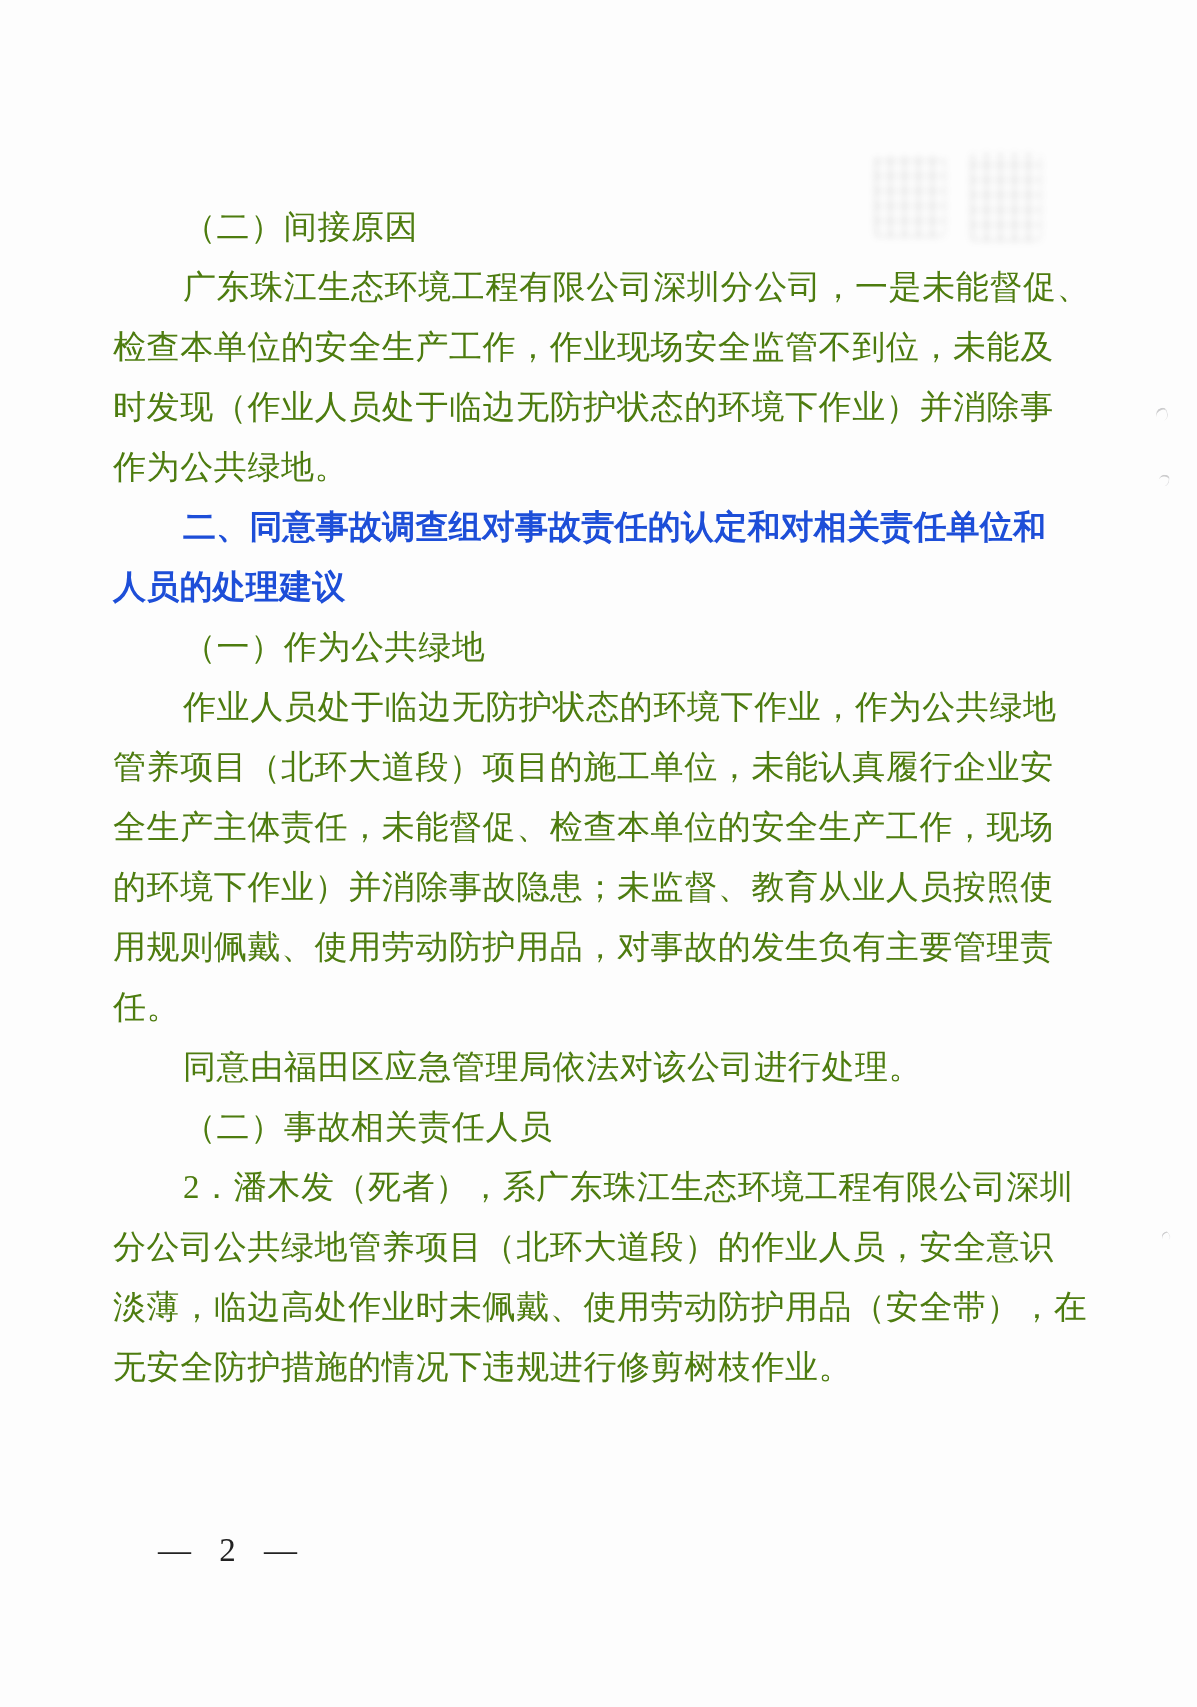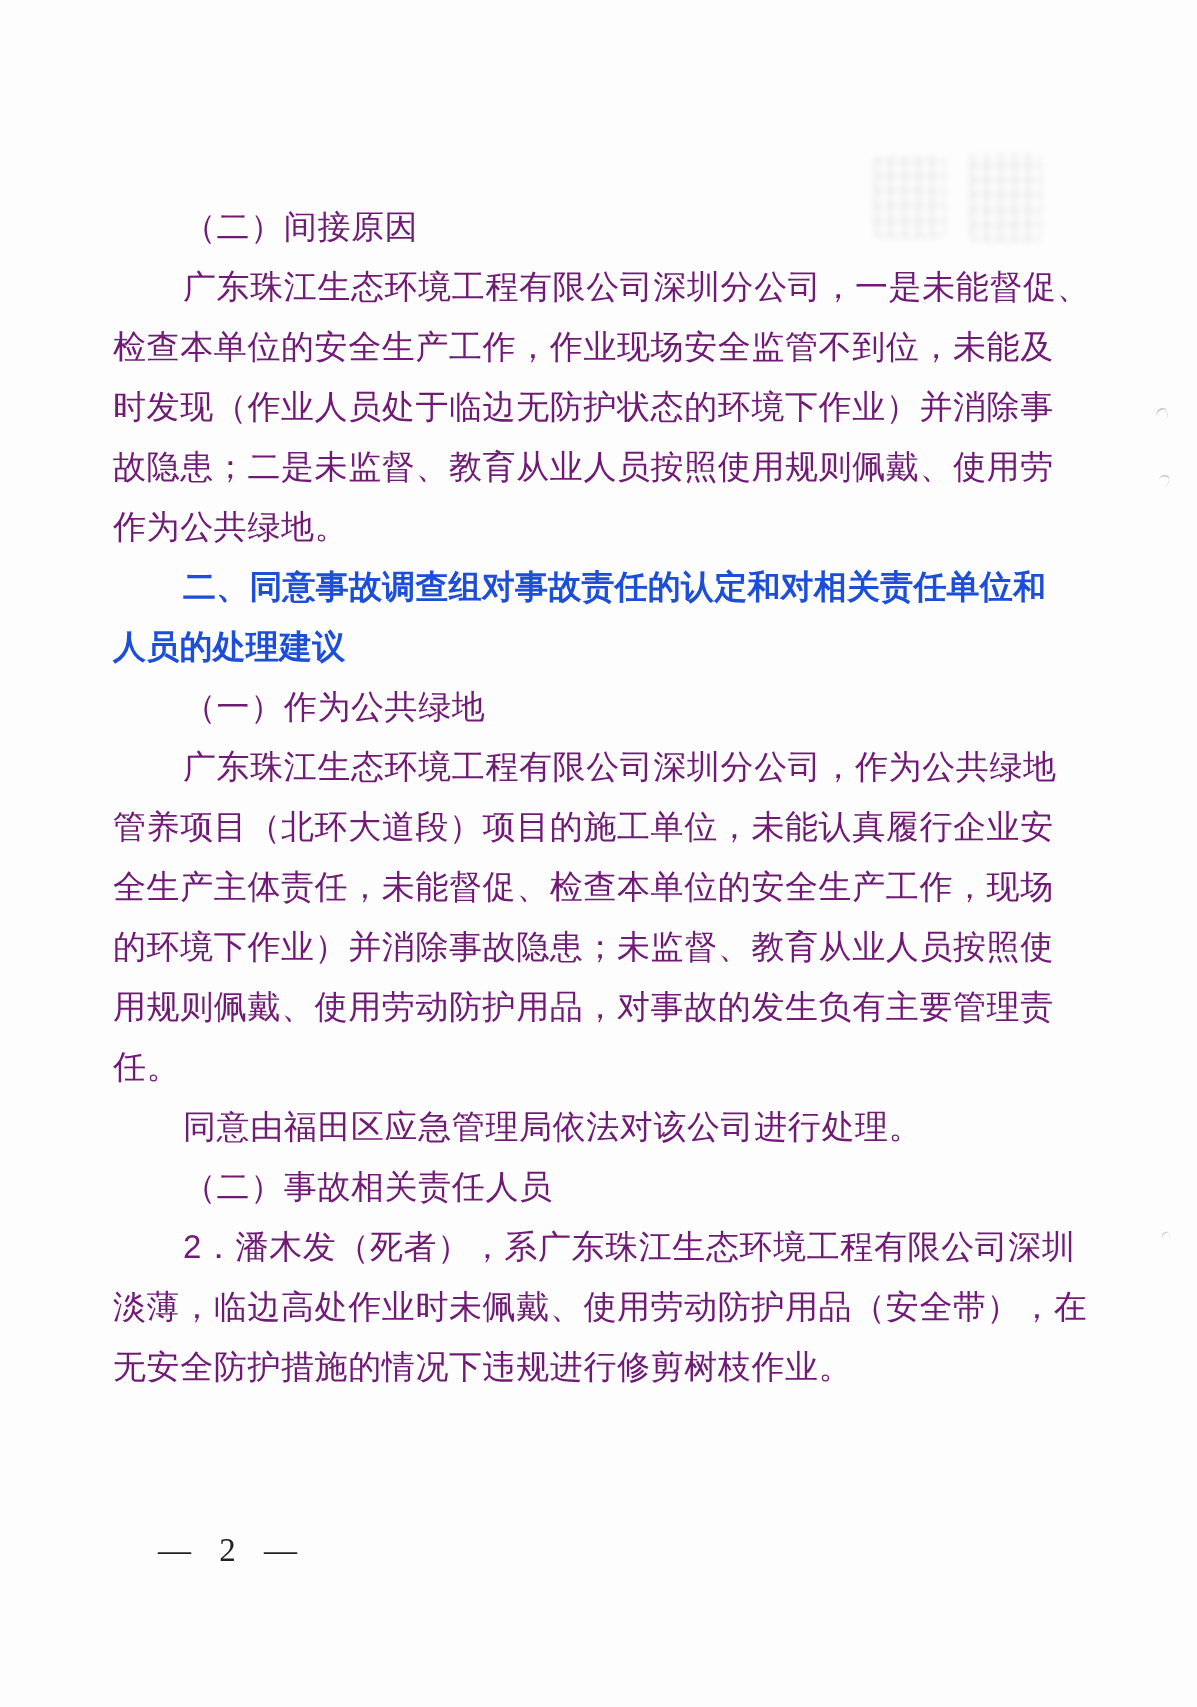--- a/index.html
+++ b/index.html
@@ -21,23 +21,23 @@
     position: absolute;
     left: 113px;
     top: 197px;
     width: 960px;
   }
   .line {
     height: 60px;
     line-height: 60px;
     font-size: 33px;
     letter-spacing: 0.6px;
-    color: #701a75;
+    color: #4d7c0f;
     white-space: nowrap;
-    font-family: Liberation Sans, sans-serif;
+    font-family: Liberation Serif, serif;
   }
   .indent {
     padding-left: 70px;
   }
   .bold {
     font-family: "Liberation Sans", sans-serif;
     font-weight: 700;
     letter-spacing: 0.2px;
     color: #1d4ed8;
   }
@@ -103,33 +103,33 @@
 
   <div class="speck s1"></div>
   <div class="speck s2"></div>
   <div class="speck s3"></div>
 
   <div class="textblock">
     <div class="line indent">（二）间接原因</div>
     <div class="line indent">广东珠江生态环境工程有限公司深圳分公司，一是未能督促、</div>
     <div class="line">检查本单位的安全生产工作，作业现场安全监管不到位，未能及</div>
     <div class="line">时发现（作业人员处于临边无防护状态的环境下作业）并消除事</div>
-    <div class="line">故隐患；二是未监督、教育从业人员按照使用规则佩戴、使用劳</div>
     <div class="line">作为公共绿地。</div>
     <div class="line indent bold">二、同意事故调查组对事故责任的认定和对相关责任单位和</div>
     <div class="line bold">人员的处理建议</div>
     <div class="line indent">（一）作为公共绿地</div>
-    <div class="line indent">广东珠江生态环境工程有限公司深圳分公司，作为公共绿地</div>
+    <div class="line indent">作业人员处于临边无防护状态的环境下作业，作为公共绿地</div>
     <div class="line">管养项目（北环大道段）项目的施工单位，未能认真履行企业安</div>
     <div class="line">全生产主体责任，未能督促、检查本单位的安全生产工作，现场</div>
     <div class="line">的环境下作业）并消除事故隐患；未监督、教育从业人员按照使</div>
     <div class="line">用规则佩戴、使用劳动防护用品，对事故的发生负有主要管理责</div>
     <div class="line">任。</div>
     <div class="line indent">同意由福田区应急管理局依法对该公司进行处理。</div>
     <div class="line indent">（二）事故相关责任人员</div>
     <div class="line indent">2．潘木发（死者），系广东珠江生态环境工程有限公司深圳</div>
+    <div class="line">分公司公共绿地管养项目（北环大道段）的作业人员，安全意识</div>
     <div class="line">淡薄，临边高处作业时未佩戴、使用劳动防护用品（安全带），在</div>
     <div class="line">无安全防护措施的情况下违规进行修剪树枝作业。</div>
   </div>
 
   <div class="pagenum">— 2 —</div>
 
 </div>
 
 </body></html>

